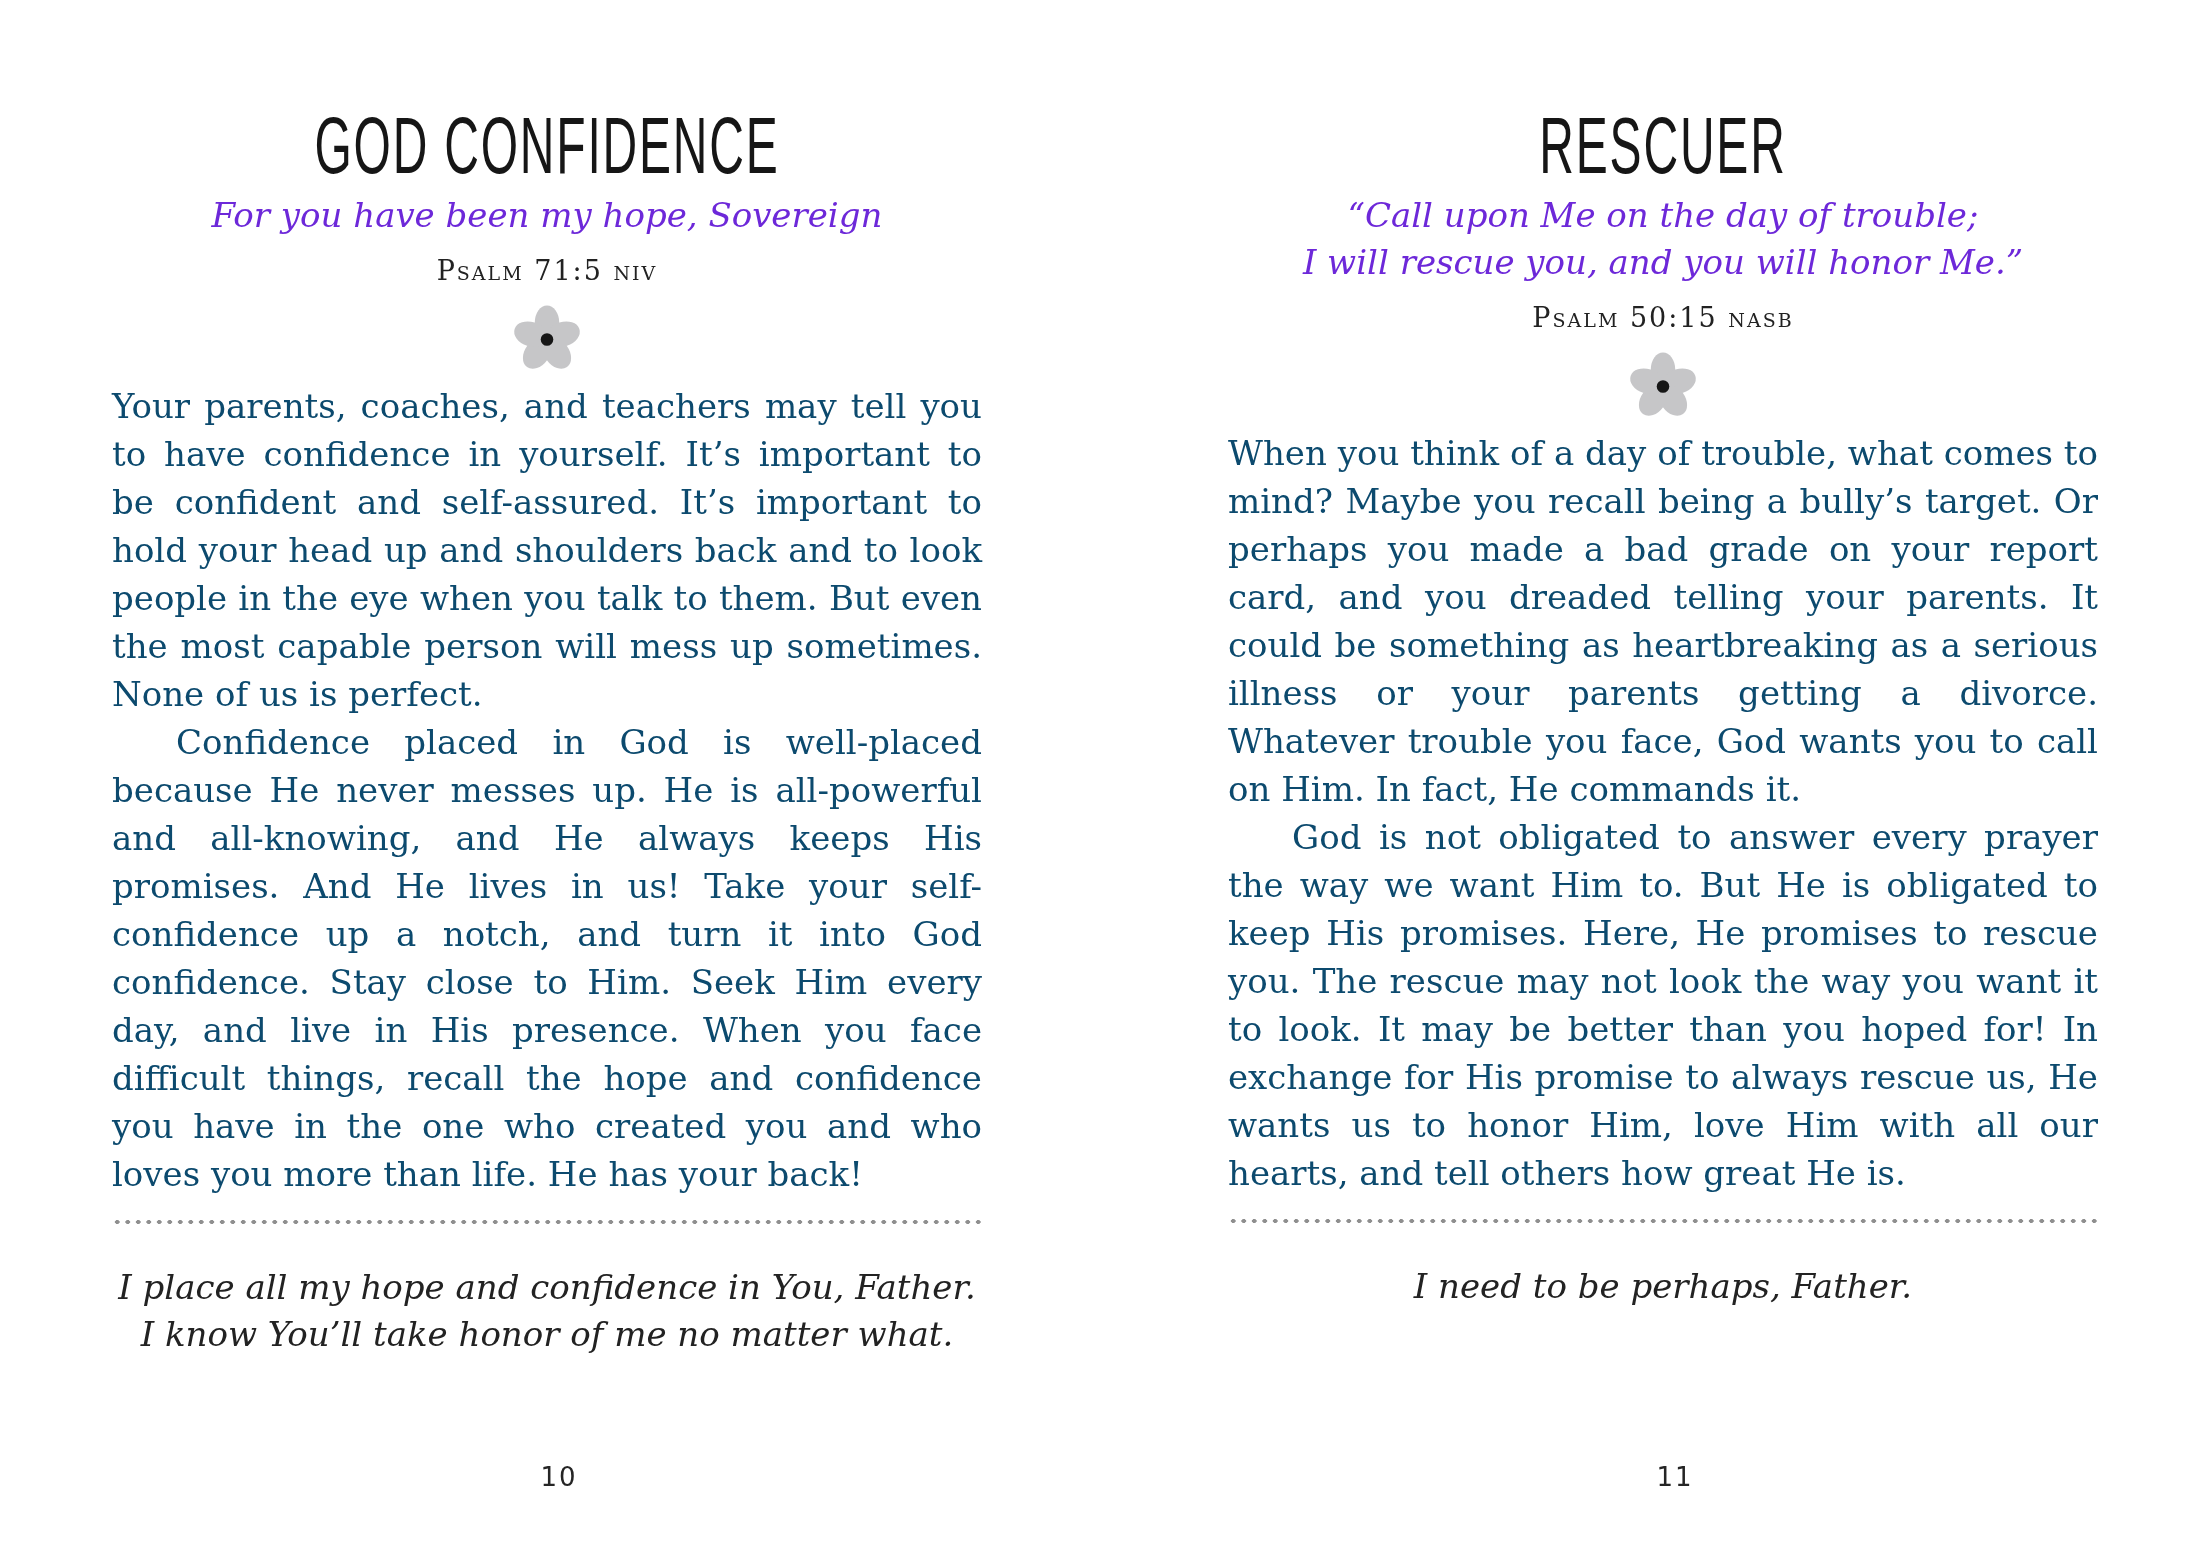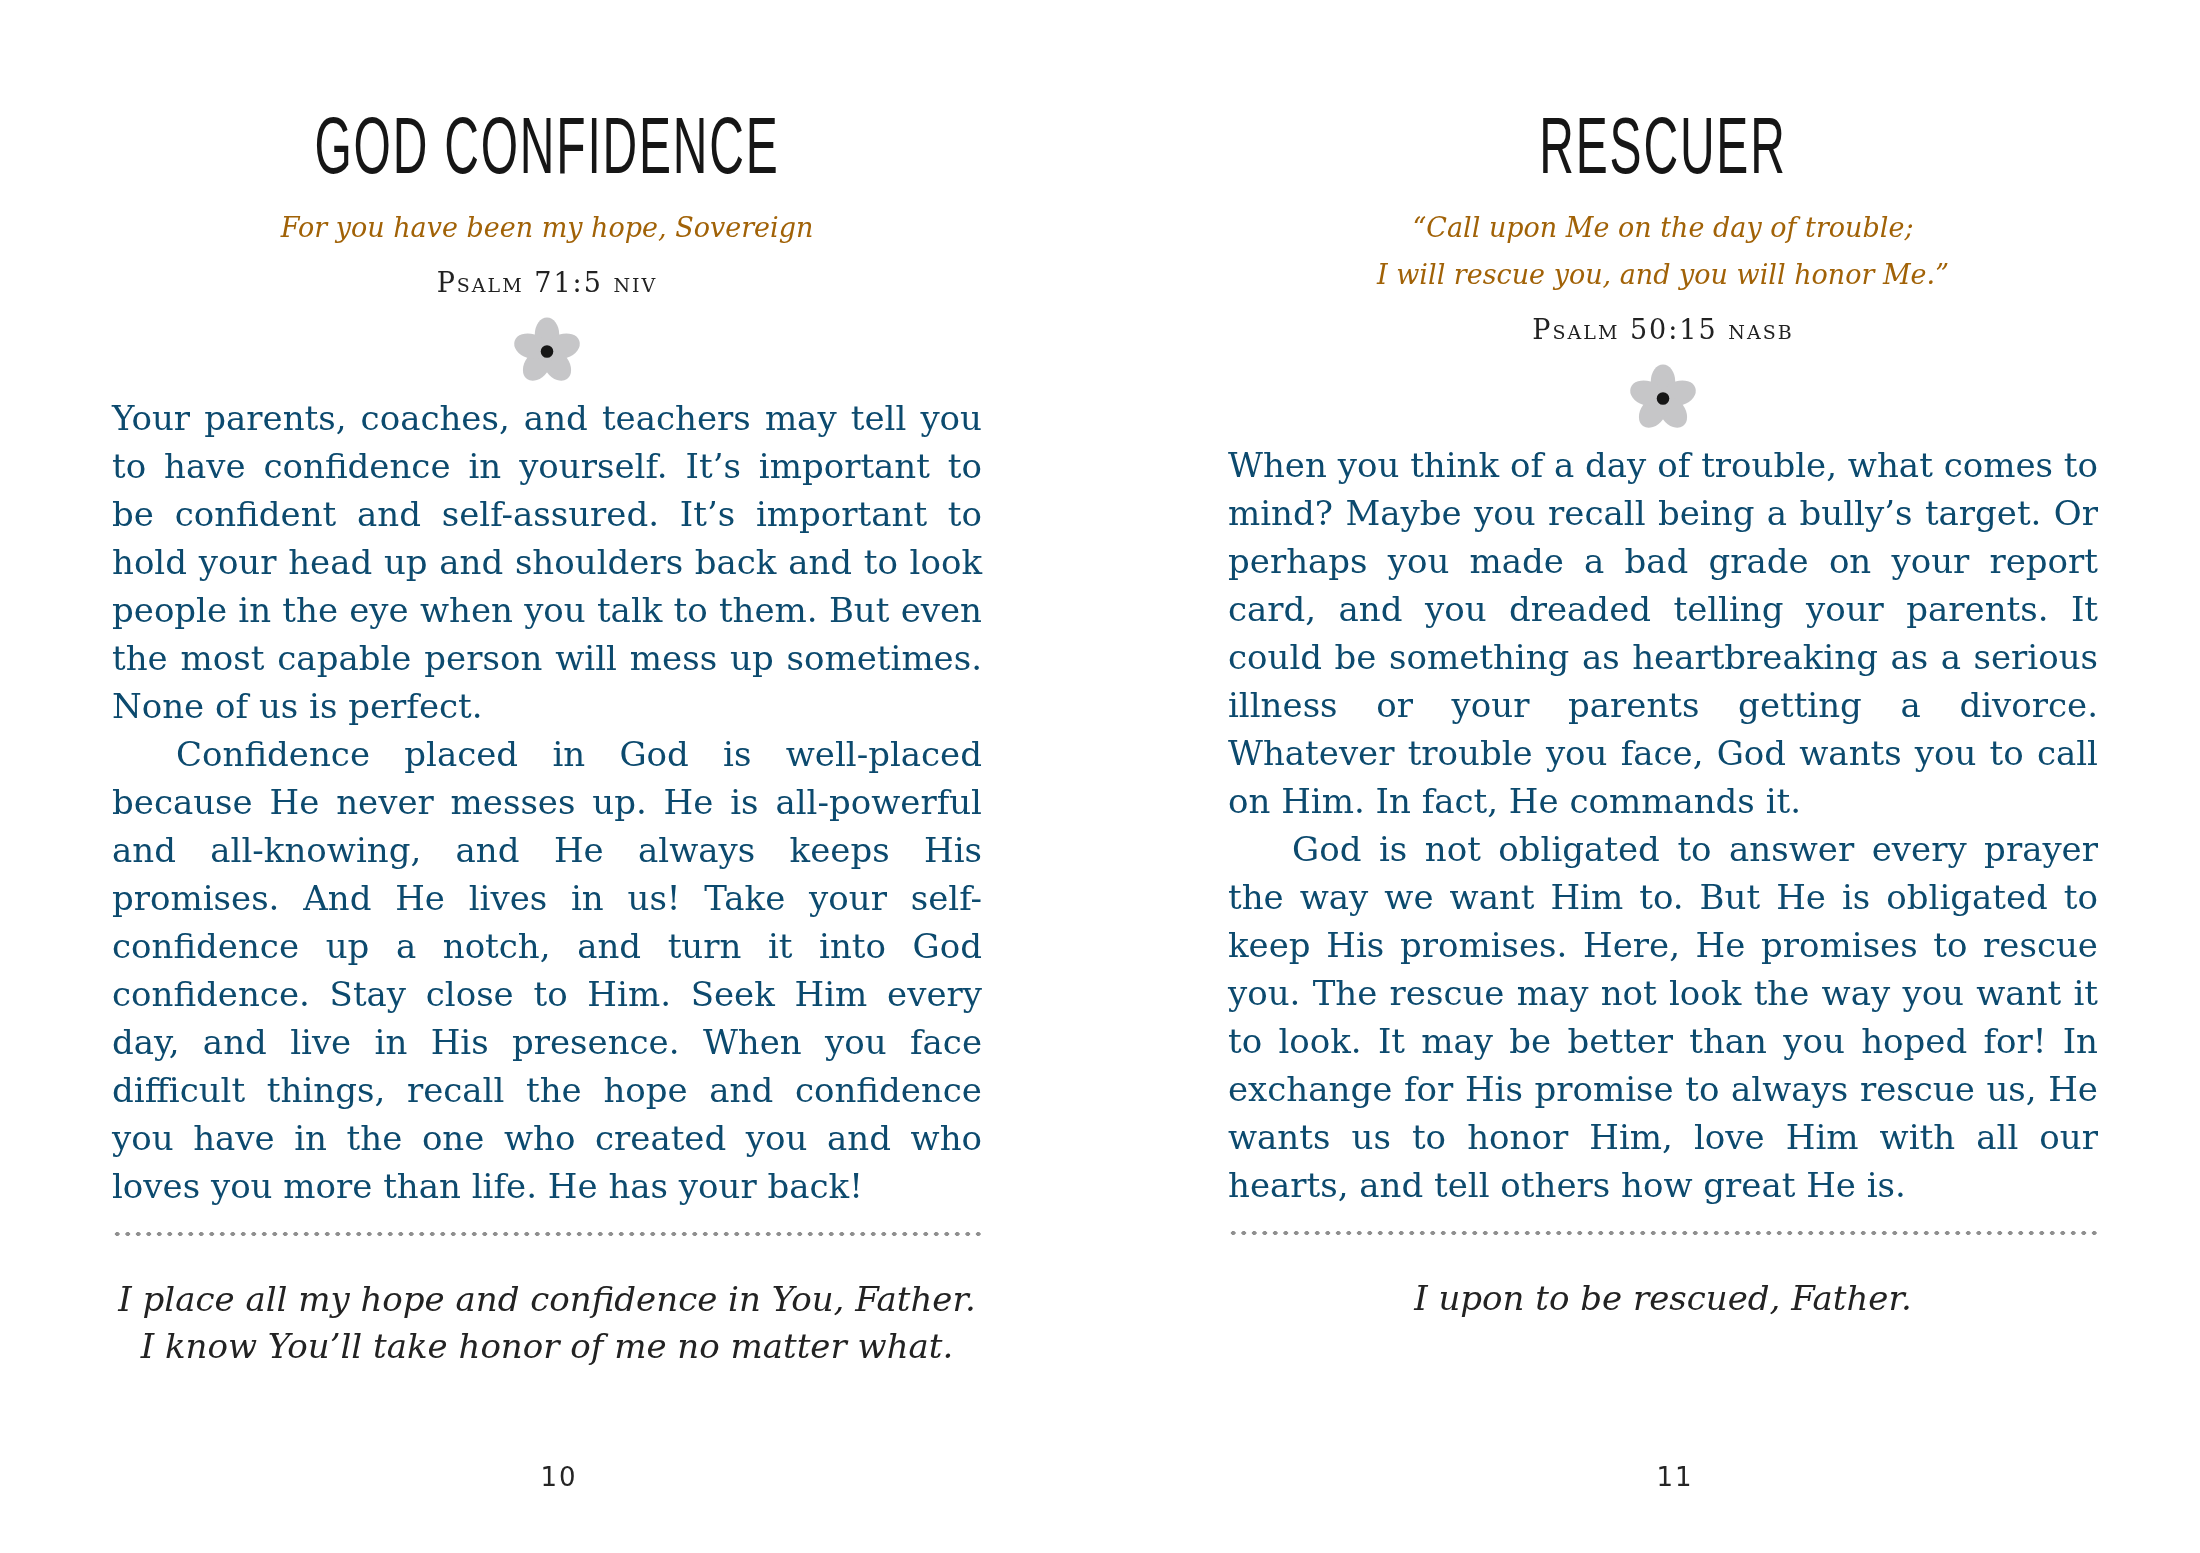--- a/index.html
+++ b/index.html
@@ -23,26 +23,25 @@
     font-size:80px;
     line-height:1.15;
     letter-spacing:3px;
     color:#161616;
     white-space:nowrap;
     transform:scaleX(0.6);
     transform-origin:50% 50%;
   }
 
   .verse {
-    margin-top:12px;
     text-align:center;
     font-style:italic;
-    font-size:27px;
+    font-size:34px;
     line-height:47px;
-    color:#a16207;
+    color:#6d28d9;
   }
   .sc { font-variant:small-caps; }
 
   .reference {
     margin-top:15px;
     text-align:center;
     font-style:normal;
     font-variant:small-caps;
     font-size:27px;
     line-height:34px;
@@ -158,19 +157,19 @@
     </div>
 
     <div class="body-text">
       <p>When you think of a day of trouble, what comes to mind? Maybe you recall being a bully’s target. Or perhaps you made a bad grade on your report card, and you dreaded telling your parents. It could be something as heartbreaking as a serious illness or your parents getting a divorce. Whatever trouble you face, God wants you to call on Him. In fact, He commands it.</p>
       <p class="indent">God is not obligated to answer every prayer the way we want Him to. But He is obligated to keep His promises. Here, He promises to rescue you. The rescue may not look the way you want it to look. It may be better than you hoped for! In exchange for His promise to always rescue us, He wants us to honor Him, love Him with all our hearts, and tell others how great He is.</p>
     </div>
 
     <div class="dotted-divider"></div>
 
     <div class="prayer">
-      <div>I upon to be rescued, Father.</div>
+      <div>I need to be perhaps, Father.</div>
     </div>
 
     <div class="pagenum">11</div>
   </section>
 
 </div>
 
 </body></html>

